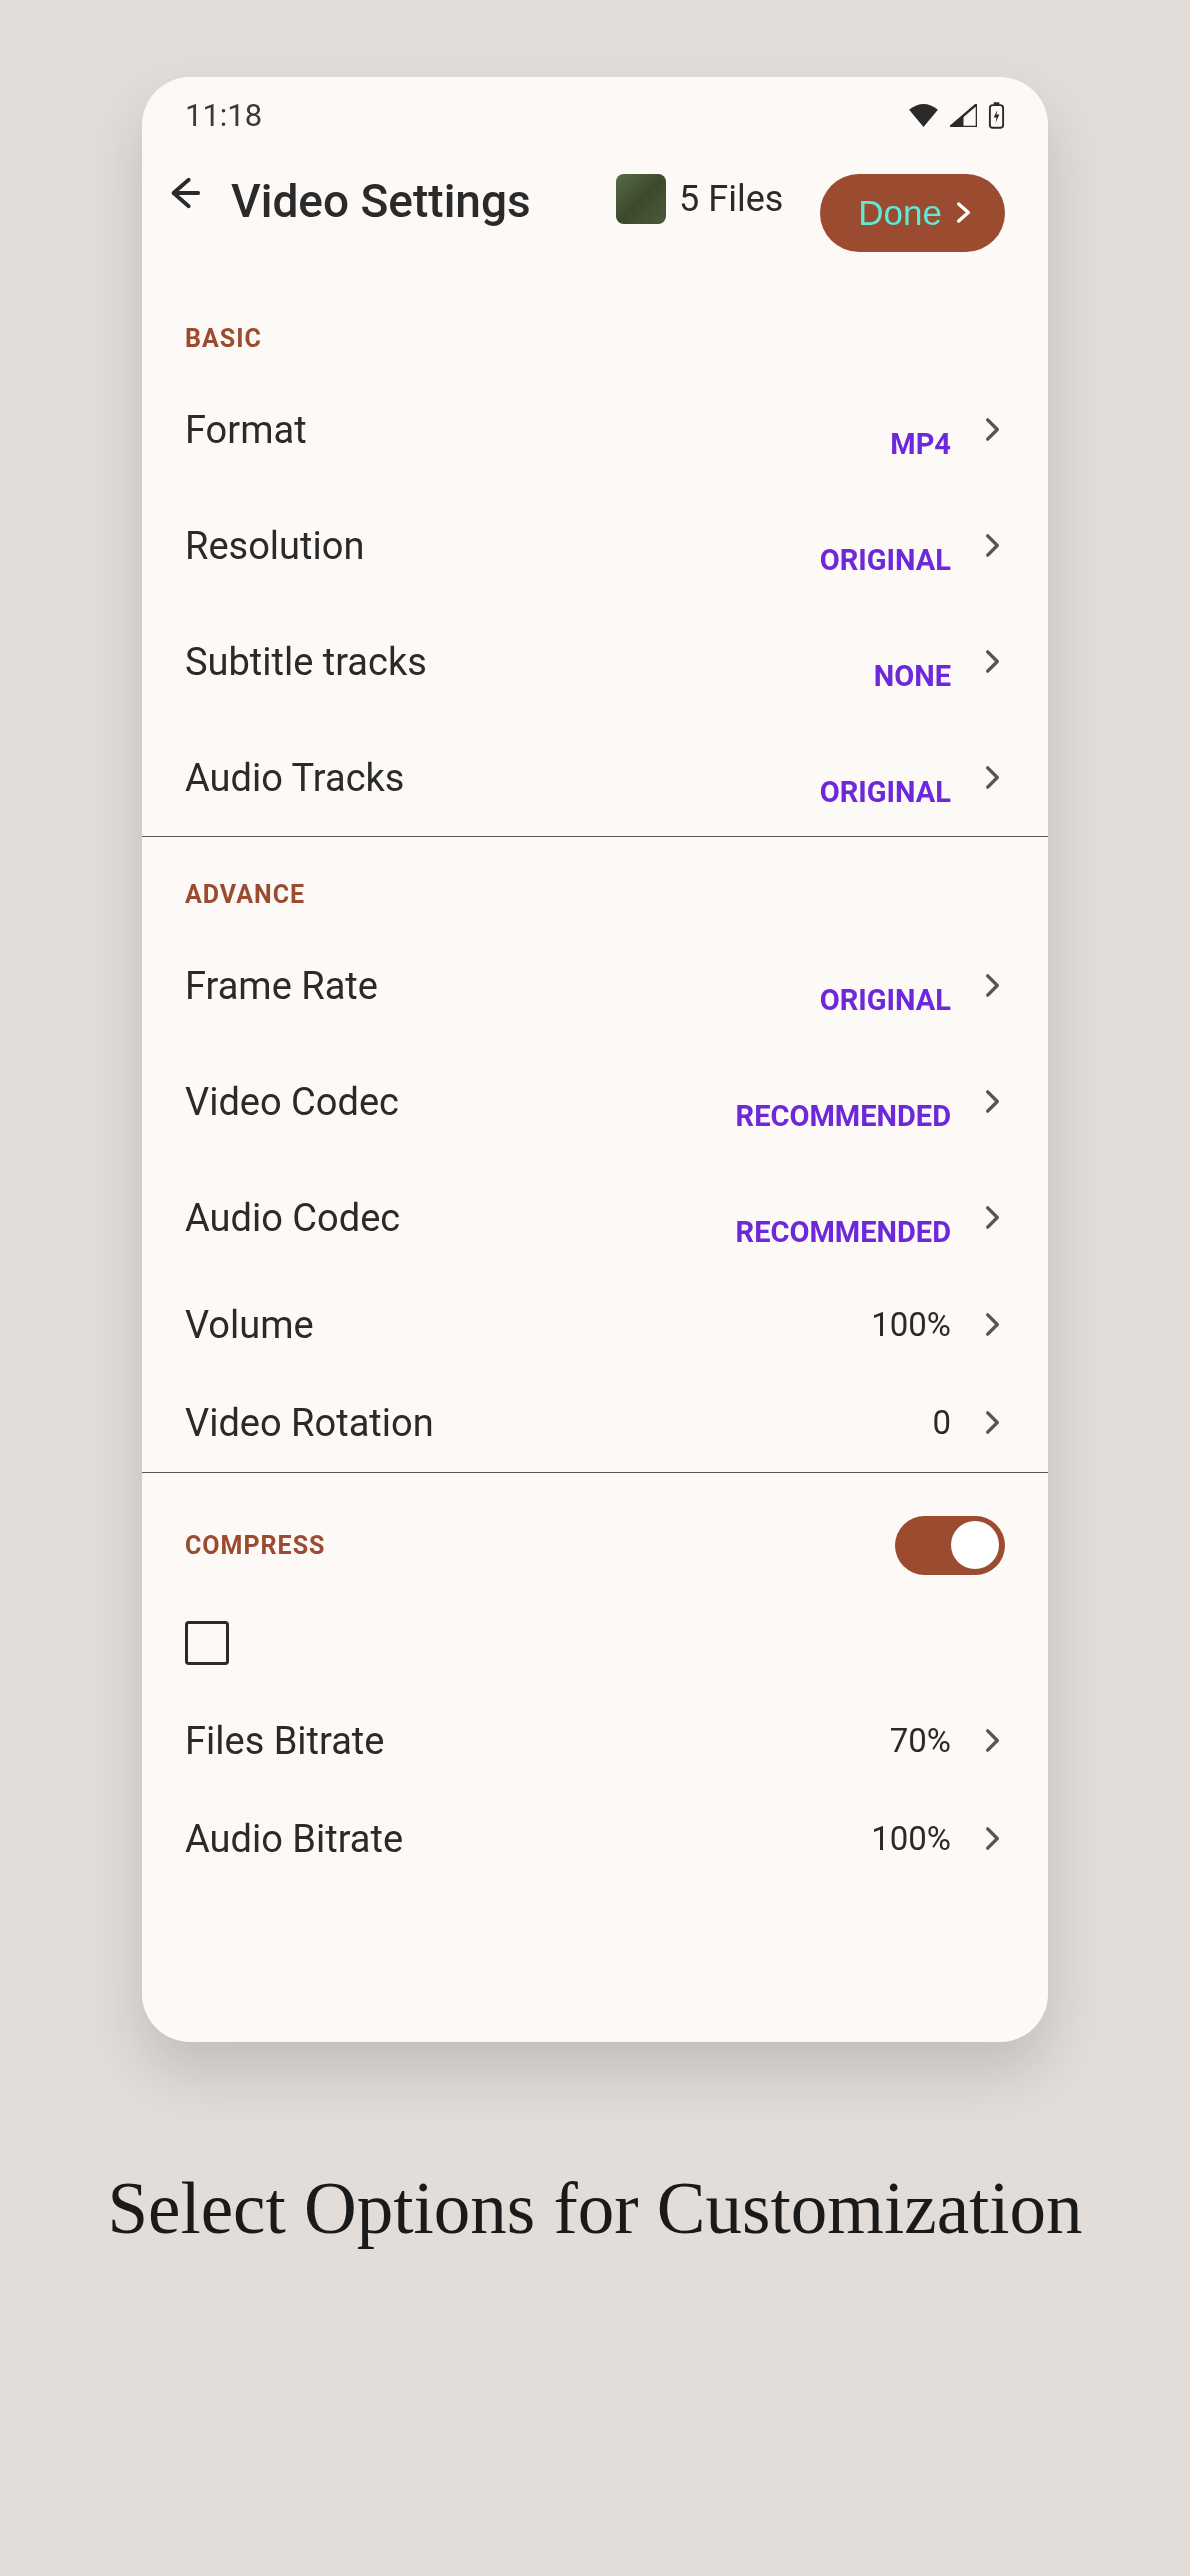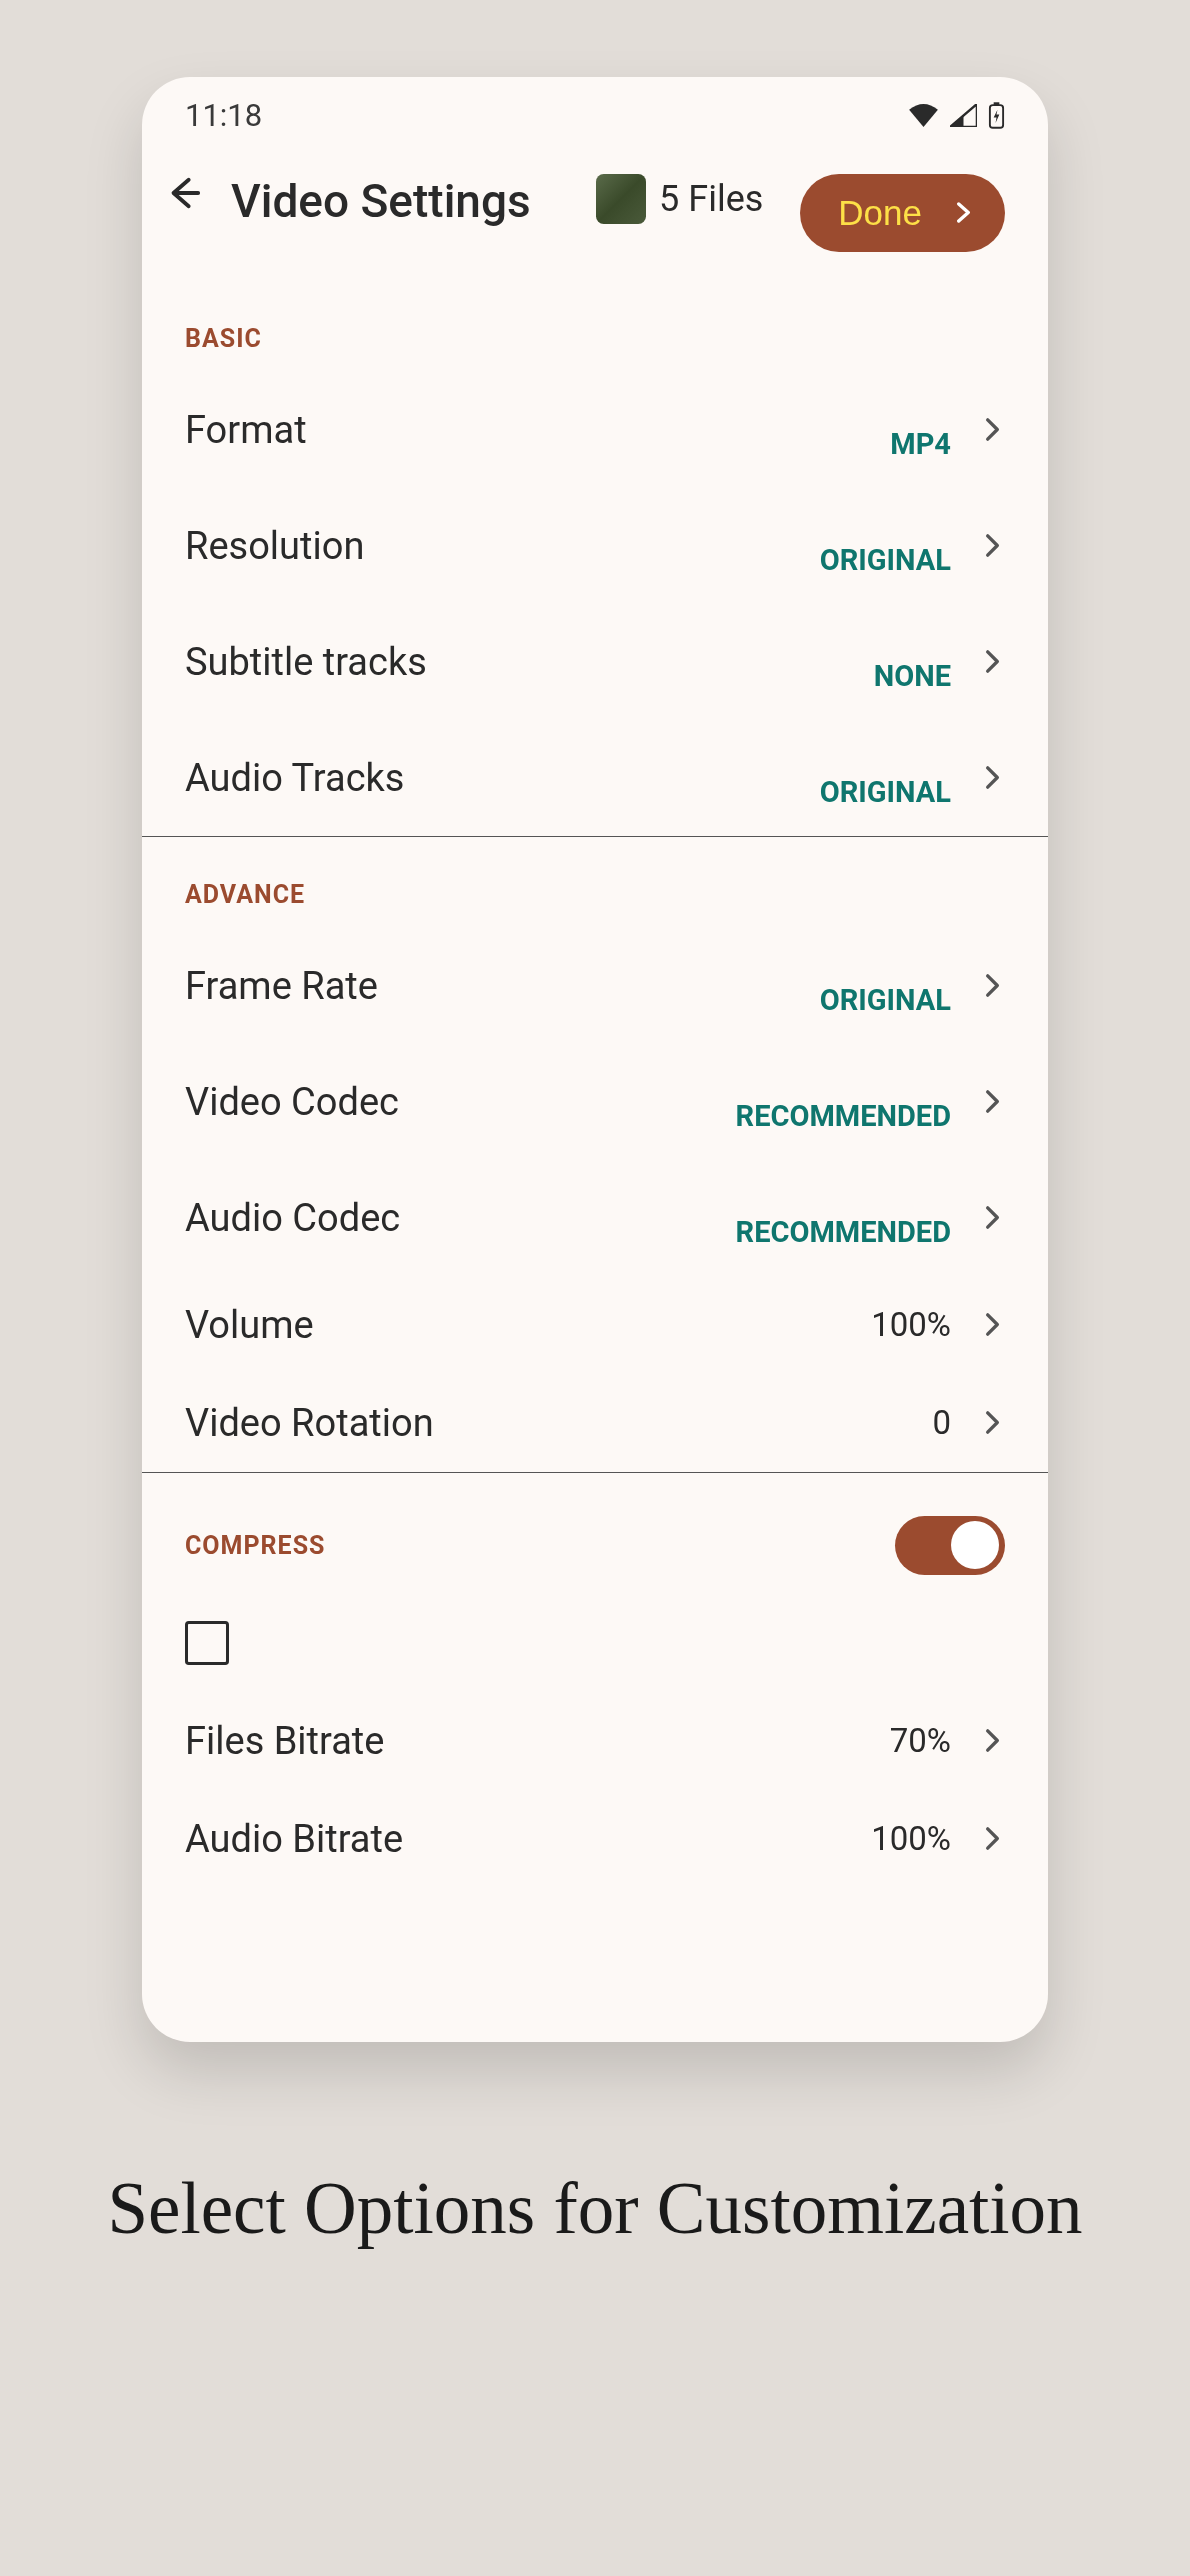--- a/index.html
+++ b/index.html
@@ -69,29 +69,29 @@
     height: 50px;
     border-radius: 7.7px;
     background: linear-gradient(135deg, #5a6b4a, #3a4a2a, #4a5a3a);
   }
   .files-text {
     font-size: 36px;
     color: #2a2a2a;
   }
   .done-button {
     background: #9b4b2f;
-    color: #fde047;
+    color: #5eead4;
     border: none;
     border-radius: 48px;
     padding: 19px 31px 19px 38px;
     font-size: 35px;
     font-weight: 500;
     display: flex;
     align-items: center;
-    gap: 31px;
+    gap: 11px;
     cursor: pointer;
   }
   .section {
     border-bottom: 1px solid #555;
     text-align: center;
   }
   .section:last-of-type { border-bottom: none; }
   .section-header {
     padding: 43px 43px 19px 43px;
     font-size: 25px;
@@ -118,21 +118,21 @@
     color: #555;
   }
   .row-right {
     display: flex;
     align-items: center;
     gap: 29px;
   }
   .row-value {
     font-size: 29px;
     font-weight: 700;
-    color: #0f766e;
+    color: #6d28d9;
     margin-top: 28px;
   }
   .row-value-thin {
     font-size: 33px;
     color: #2a2a2a;
   }
   .chevron {
     width: 25px;
     height: 25px;
   }

